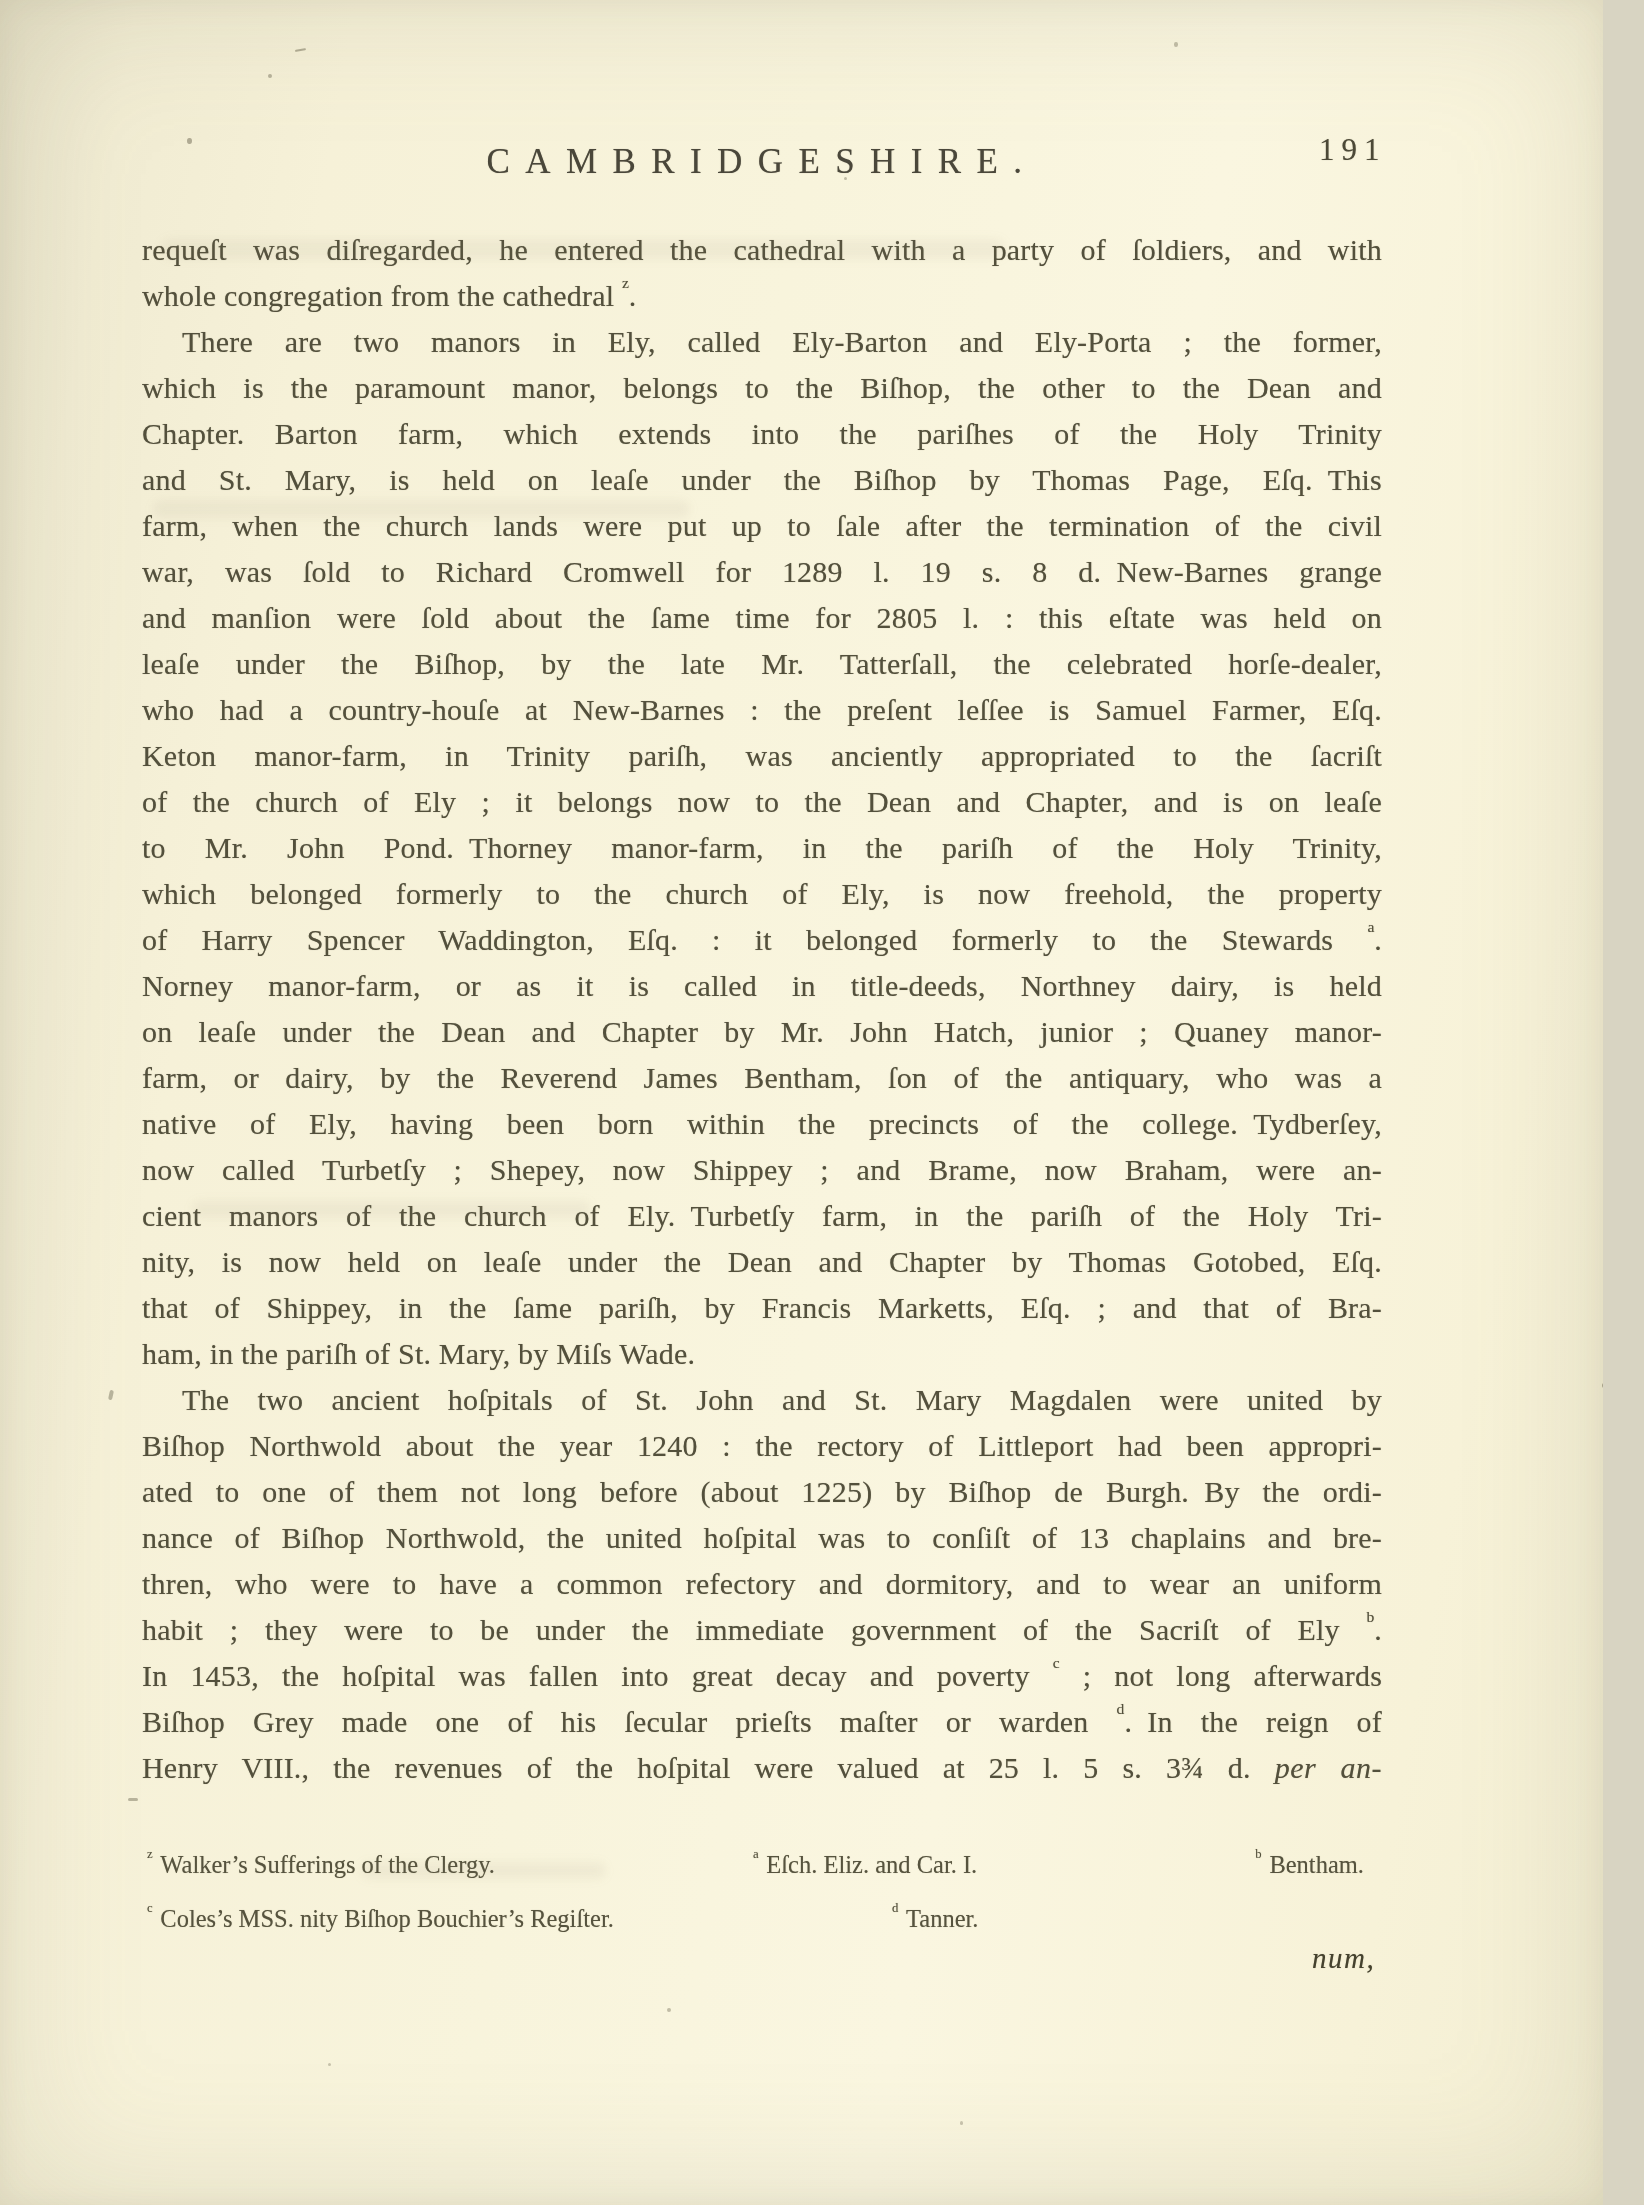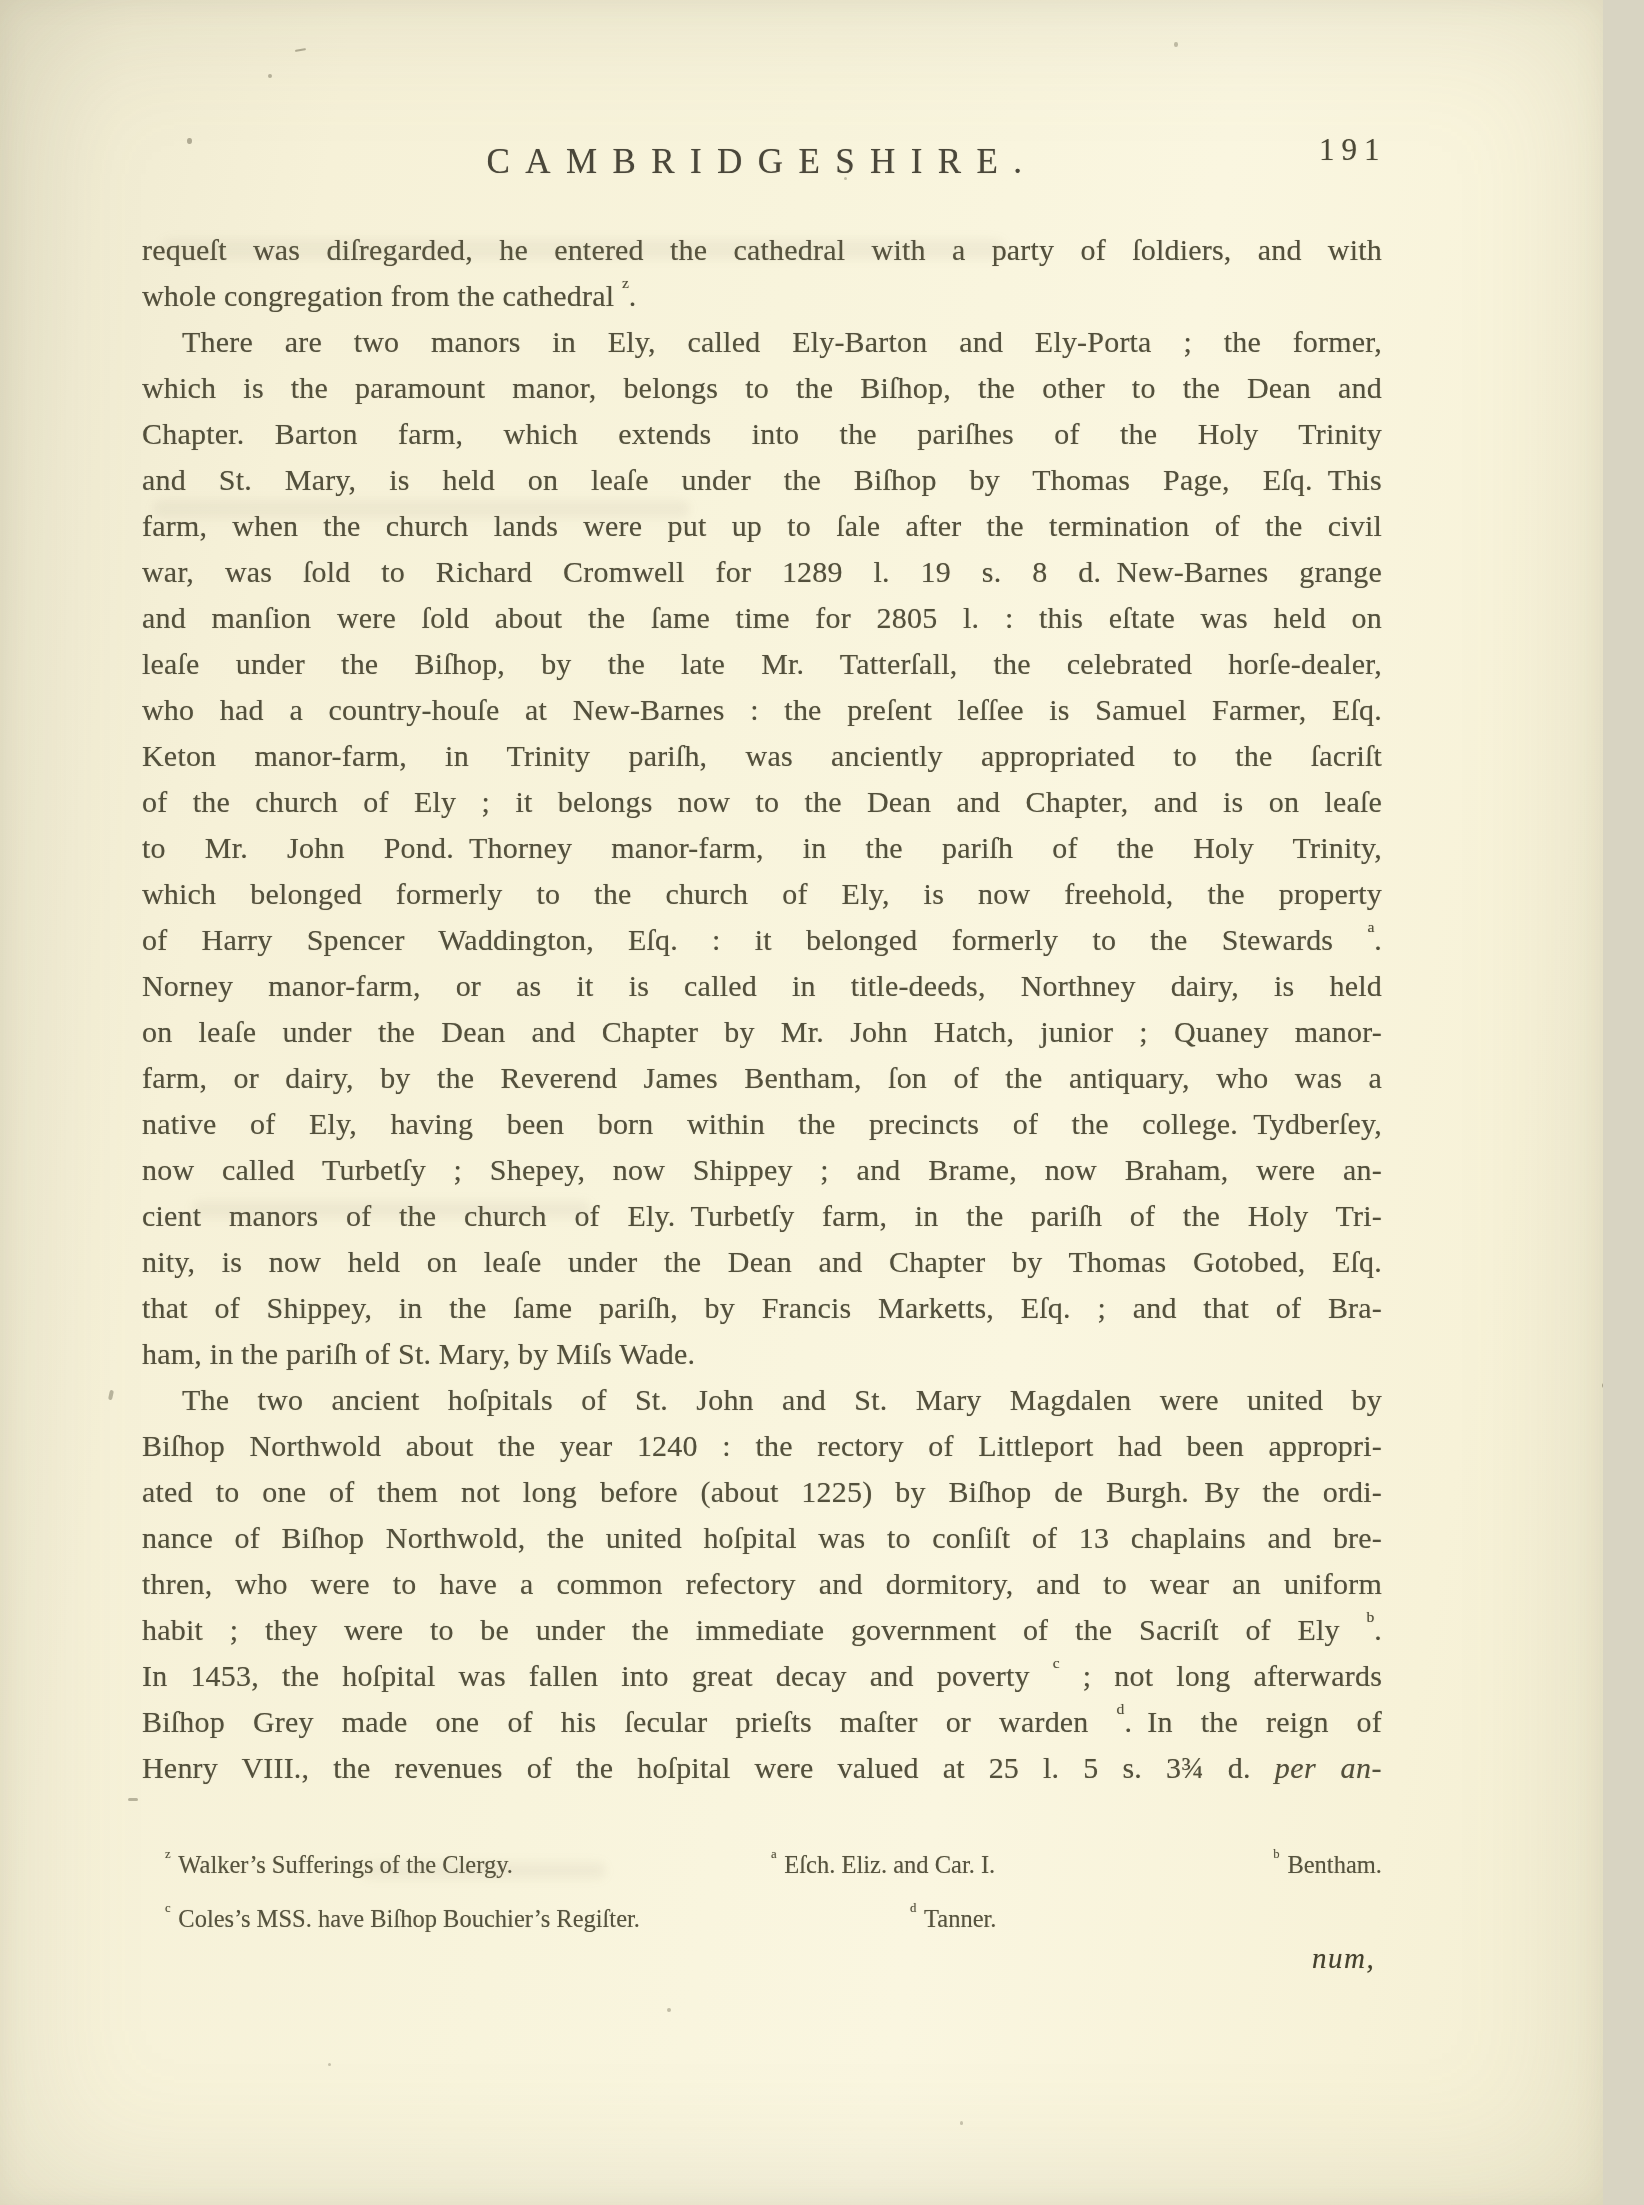--- a/index.html
+++ b/index.html
@@ -31,21 +31,21 @@
     height:46px;line-height:46px;font-size:30px;overflow:hidden;
     letter-spacing:0.2px;white-space:normal;
     text-shadow:0 0 0.8px rgba(88,84,64,.5);
   }
   .jl{text-align:justify;}
   .jl::after{content:"";display:inline-block;width:100%;height:0;}
   .ind{text-indent:40px;}
   sup{font-size:.52em;line-height:0;position:relative;top:-.48em;letter-spacing:0;}
   i{font-style:italic;letter-spacing:0.5px;}
   
-  .footnotes{position:absolute;left:142px;top:1838px;width:1240px;font-size:24.5px;color:#56533e;}
+  .footnotes{position:absolute;left:124px;top:1838px;width:1240px;font-size:24.5px;color:#56533e;}
   .fn-row{position:relative;height:54px;line-height:54px;text-shadow:0 0 0.8px rgba(86,83,62,.45);}
   .fn-entry{position:absolute;white-space:nowrap;}
   .fn-z{left:23px;}   .fn-a{left:629px;}  .fn-b{right:0px;}
   .fn-c{left:23px;}   .fn-d{left:768px;}
   .fn-entry sup{margin-right:7.7px;}
   
   .catchword{
     position:absolute;left:1312px;top:1942px;
     font-size:29px;font-style:italic;letter-spacing:1.5px;color:#45422e;
     text-shadow:0 0 0.8px rgba(69,66,46,.5);
@@ -99,21 +99,21 @@
     <div class="line jl">Henry VIII., the revenues of the hoſpital were valued at 25 l. 5 s. 3¾ d. <i>per an-</i></div>
   </div>
 
   <div class="footnotes">
     <div class="fn-row">
       <span class="fn-entry fn-z"><sup>z</sup><span>Walker’s Sufferings of the Clergy.</span></span>
       <span class="fn-entry fn-a"><sup>a</sup><span>Eſch. Eliz. and Car. I.</span></span>
       <span class="fn-entry fn-b"><sup>b</sup><span>Bentham.</span></span>
     </div>
     <div class="fn-row">
-      <span class="fn-entry fn-c"><sup>c</sup><span>Coles’s MSS. have Biſhop Bouchier’s Regiſter.</span></span>
+      <span class="fn-entry fn-c"><sup>c</sup><span>Coles’s MSS. nity Biſhop Bouchier’s Regiſter.</span></span>
       <span class="fn-entry fn-d"><sup>d</sup><span>Tanner.</span></span>
     </div>
   </div>
 
   <div class="catchword">num,</div>
 
   <div class="speck" style="left:295px;top:49px;width:10.7px;height:2.3px;border-radius:1.5px;transform:rotate(-10deg);opacity:.5;"></div>
   <div class="speck" style="left:268px;top:74px;width:3.8px;height:3.8px;opacity:.45;"></div>
   <div class="speck" style="left:187px;top:138px;width:4.6px;height:6.1px;opacity:.5;"></div>
   <div class="speck" style="left:1174px;top:42px;width:3.8px;height:4.6px;opacity:.4;"></div>

